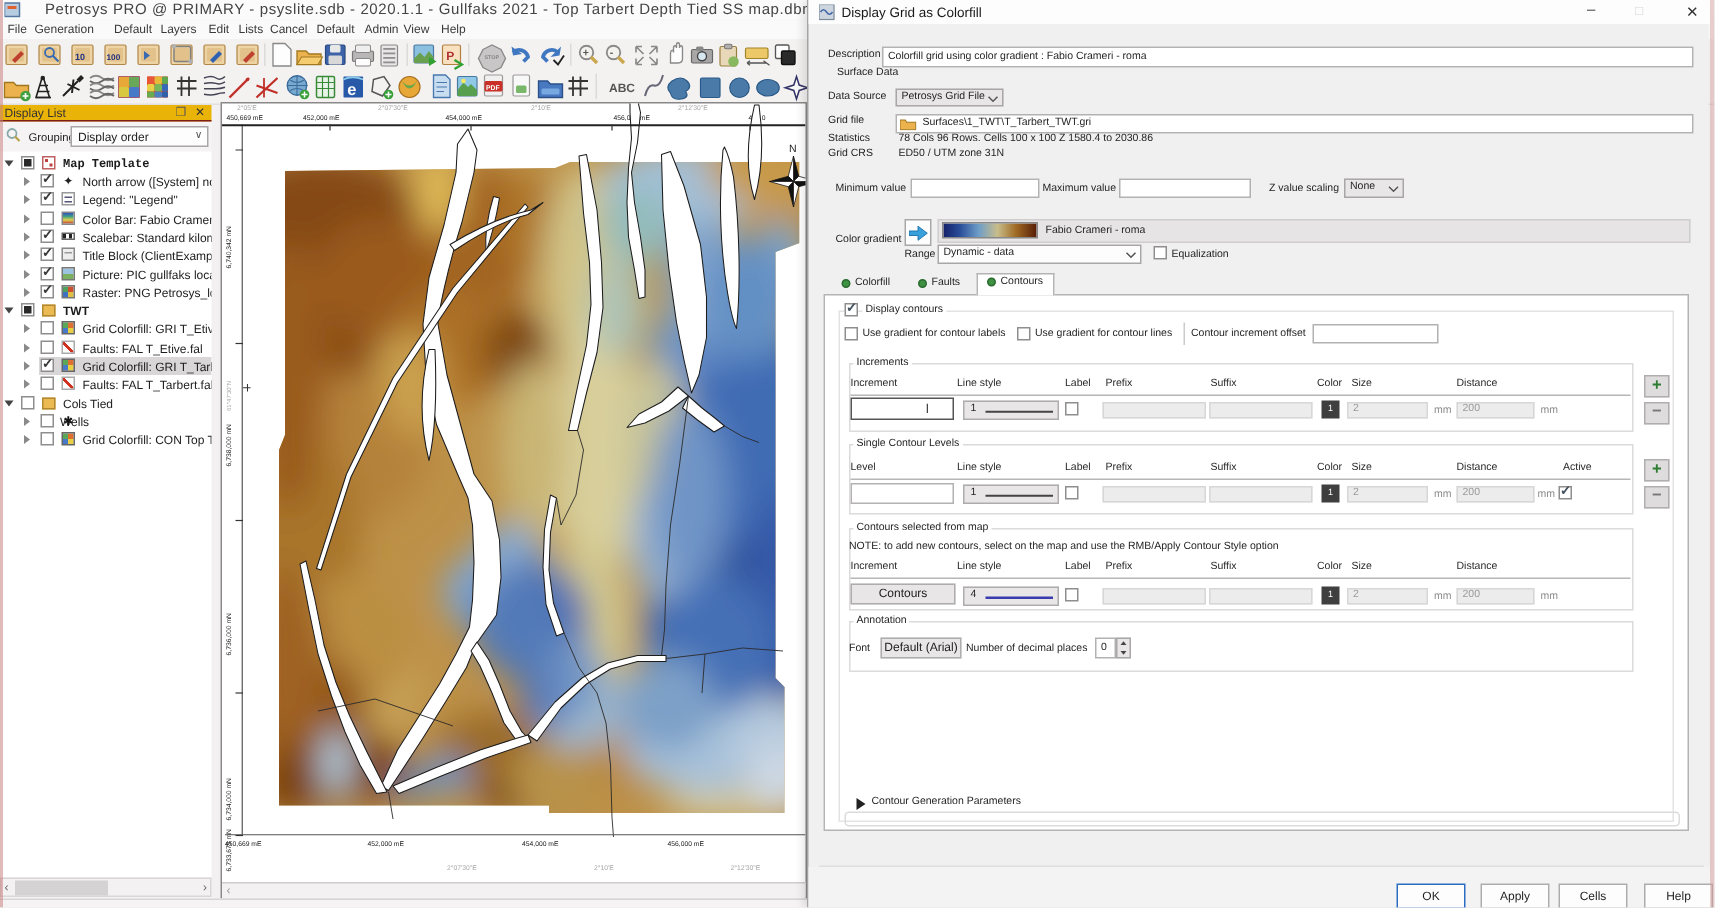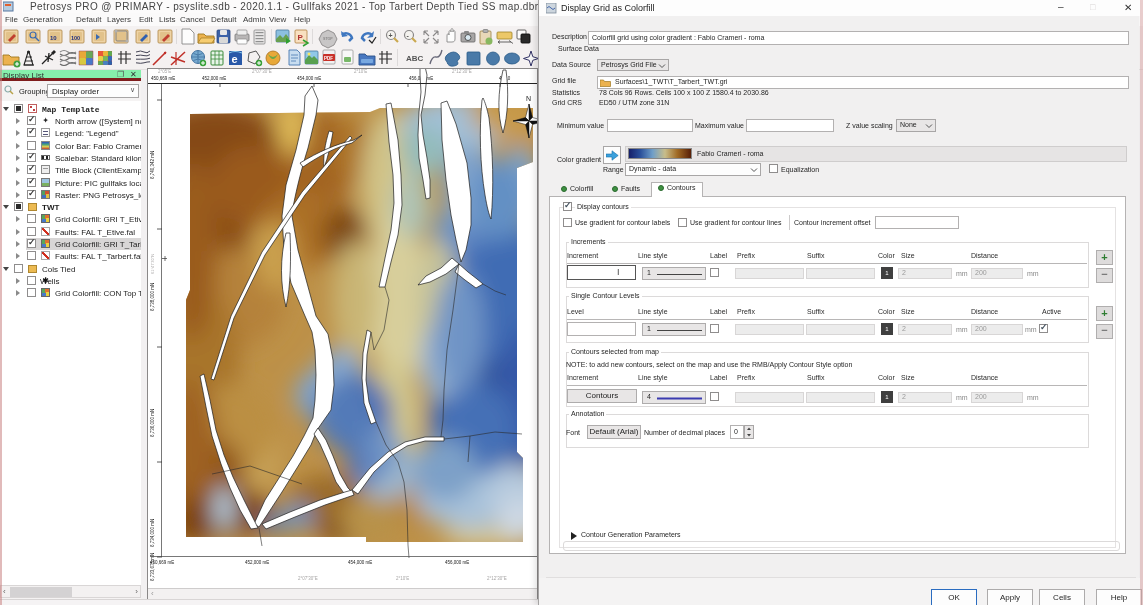--- a/index.html
+++ b/index.html
@@ -8,21 +8,21 @@
 #root{position:absolute;left:0;top:0;width:1143px;height:605px;background:#f2f0f1;}
 .abs{position:absolute;}
 
 #titlebar{left:0;top:0;width:1143px;height:13px;background:#fcfbfb;color:#444;font-size:10px;letter-spacing:0.4px;}
 #titlebar .ttext{position:absolute;left:30px;top:1px;}
 #menubar{left:0;top:13px;width:1143px;height:13px;background:#fbfafa;color:#3a3a3a;font-size:8px;}
 #menubar span{position:absolute;top:2px;}
 #toolbars{left:0;top:26px;width:1143px;height:44px;background:#f4f1f1;border-bottom:1px solid #e3e0e0;}
 
 #leftpanel{left:0;top:70px;width:141px;height:529px;background:#f5f3f3;}
-#lp-head{position:absolute;left:0;top:0;width:141px;height:11px;color:#333;font-size:8px;border-bottom:3px solid #7f1d1d;background:#86efac;text-align:center;}
+#lp-head{position:absolute;left:0;top:0;width:141px;height:11px;color:#333;font-size:8px;border-bottom:1px solid #7f1d1d;background:#eab308;text-align:center;}
 #lp-group{position:absolute;left:0;top:13px;width:141px;height:18px;}
 #lp-tree{position:absolute;left:0;top:31px;width:141px;height:484px;background:#fff;overflow:hidden;font-size:8px;color:#222;}
 .trow{position:absolute;left:0;width:141px;height:12px;white-space:nowrap;}
 .chev-r{position:absolute;width:0;height:0;border-top:3px solid transparent;border-bottom:3px solid transparent;border-left:4px solid #8a8a8a;}
 .chev-d{position:absolute;width:0;height:0;border-left:3px solid transparent;border-right:3px solid transparent;border-top:4px solid #444;}
 .cb{position:absolute;width:9px;height:9px;background:#fff;border:1px solid #8f8d8d;}
 .cb .chk{position:absolute;left:0px;top:-3px;font-size:9px;color:#3a3a3a;font-weight:bold;}
 .cb .fil{position:absolute;left:1px;top:1px;width:5px;height:5px;background:#2a2a2a;}
 .ticon{position:absolute;width:9px;height:9px;}
 .tlabel{position:absolute;top:2px;color:#1c1c1c;}

